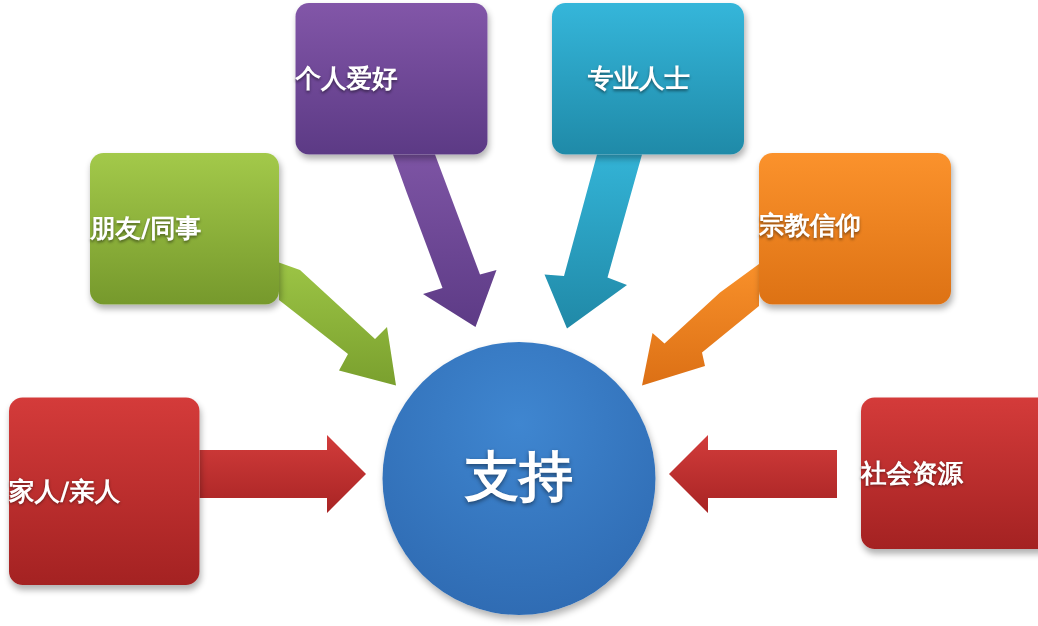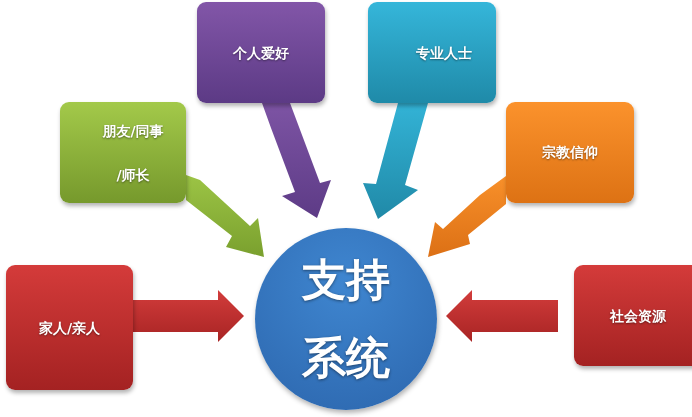--- a/index.html
+++ b/index.html
@@ -1,34 +1,34 @@
 <!DOCTYPE html>
 <html><head>
 <meta charset="utf-8">
 <style>
   html, body { margin:0; padding:0; background:#ffffff; }
   body { width:692px; height:417px; position:relative; overflow:hidden;
          font-family:"DejaVu Sans", "Liberation Sans", sans-serif; }
   svg.arrows { position:absolute; left:0; top:0; width:692px; height:417px; }
   .box { position:absolute; border-radius:9px; box-sizing:border-box;
-         display:flex; flex-direction:column; align-items:center; justify-content:center;
-         color:#fff; font-weight:bold; font-size:14px; line-height:44px;
+         display:flex; flex-direction:column; align-items:flex-start; justify-content:center;
+         color:#fff; font-weight:bold; font-size:17px; line-height:44px;
          text-shadow:0 1px 2px rgba(0,0,0,0.45);
          box-shadow:1px 3px 4px rgba(0,0,0,0.3); }
   .box span { display:block; white-space:nowrap; }
   .purple { background:linear-gradient(#8256a8,#5c3a85); }
   .cyan   { background:linear-gradient(#35b6da,#1f8aa8);padding-left:24px; }
-  .green  { background:linear-gradient(#a3c94a,#76992c);padding-left:20px; }
+  .green  { background:linear-gradient(#a3c94a,#76992c); }
   .orange { background:linear-gradient(#fb922c,#dd7214);font-family:Liberation Mono, monospace; }
   .red    { background:linear-gradient(#d43b3a,#a42222); }
   .hub { position:absolute; left:255px; top:228px; width:182px; height:182px;
          border-radius:50%; background:radial-gradient(circle at 50% 30%, #3f86d0, #2c66ad);
          box-shadow:1px 3px 5px rgba(0,0,0,0.3);
          display:flex; flex-direction:column; align-items:center; justify-content:center;
-         color:#fff; font-weight:bold; font-size:44px; line-height:78px;
+         color:#fff; font-weight:bold; font-size:36px; line-height:78px;
          text-shadow:0 1px 3px rgba(0,0,0,0.45); }
 </style>
 </head>
 <body>
 
 <svg class="arrows" viewBox="0 0 692 417">
   <defs>
     <linearGradient id="gPurple" x1="0" y1="0" x2="0" y2="1">
         <stop offset="0" stop-color="#7d54a4"></stop>
         <stop offset="1" stop-color="#5d3b86"></stop>
@@ -67,31 +67,29 @@
 <div class="box purple" style="left:197px; top:2px; width:128px; height:101px;">
   <span>个人爱好</span>
 </div>
 
 <div class="box cyan" style="left:368px; top:2px; width:128px; height:101px;">
   <span>专业人士</span>
 </div>
 
 <div class="box green" style="left:60px; top:102px; width:126px; height:101px;">
   <span>朋友/同事</span>
-  <span>/师长</span>
 </div>
 
 <div class="box orange" style="left:506px; top:102px; width:128px; height:101px;">
   <span>宗教信仰</span>
 </div>
 
 <div class="box red" style="left:6px; top:265px; width:127px; height:125px;">
   <span>家人/亲人</span>
 </div>
 
 <div class="box red" style="left:574px; top:265px; width:128px; height:101px;">
   <span>社会资源</span>
 </div>
 
 <div class="hub">
   <span>支持</span>
-  <span>系统</span>
 </div>
 
 </body></html>

